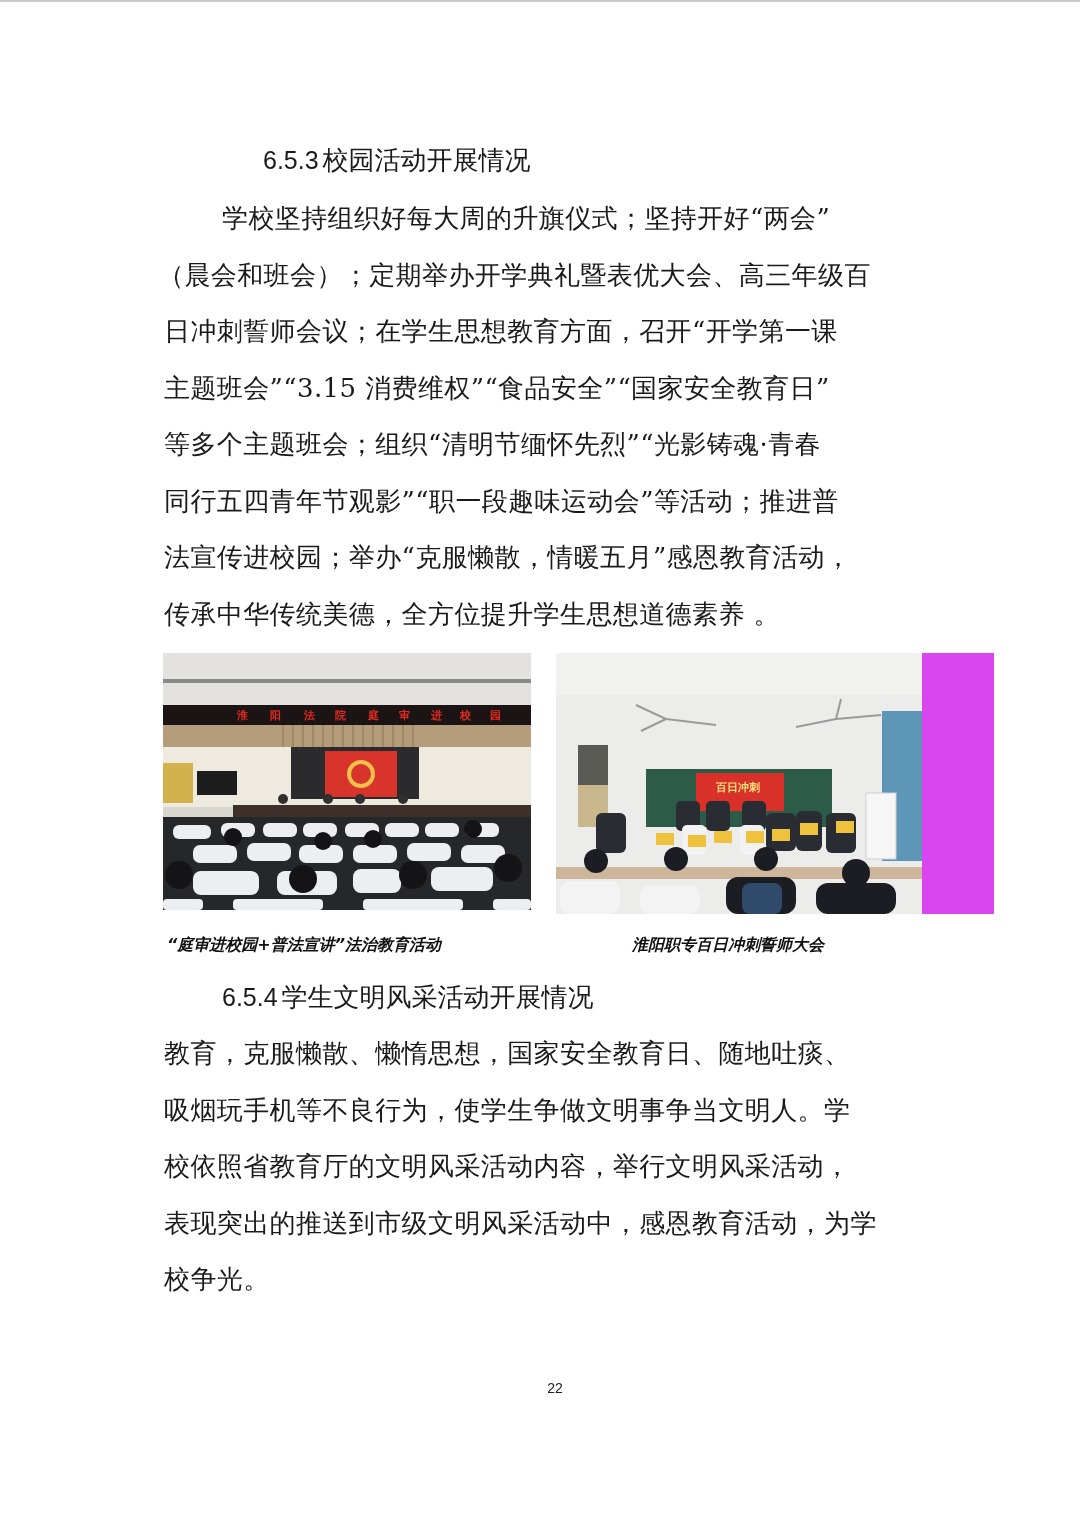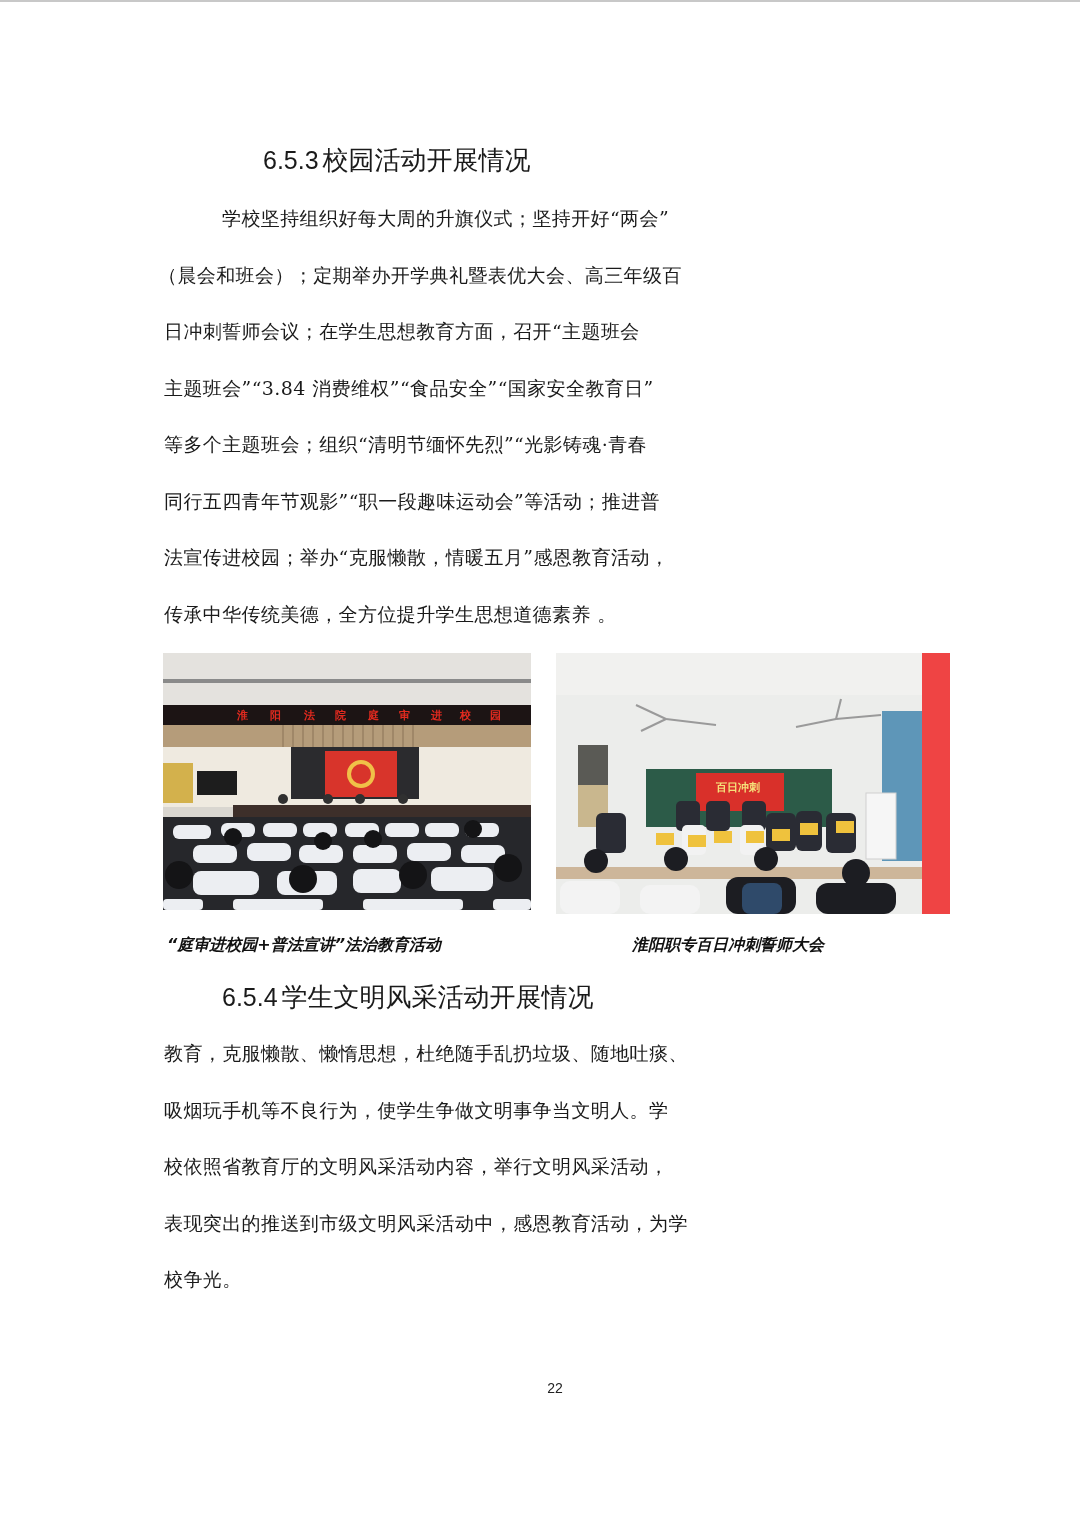--- a/index.html
+++ b/index.html
@@ -26,21 +26,21 @@
     }
     .heading .num {
       font-family: "Liberation Sans", "DejaVu Sans", sans-serif;
       font-size: 25px;
       margin-right: 4px;
     }
     .para {
       position: absolute;
       left: 164px;
       width: 760px;
-      font-size: 19px;
+      font-size: 26px;
       line-height: 56.5px;
       letter-spacing: 0.4px;
       color: #1a1a1a;
     }
     .para .line {
       display: block;
       white-space: nowrap;
       height: 56.5px;
     }
     .para .line.indent { padding-left: 58px; }
@@ -74,22 +74,22 @@
 
 <div class="top-rule"></div>
 
 <div class="heading" style="top:143px;margin-left:41px;">
   <span class="num">6.5.3</span><span>校园活动开展情况</span>
 </div>
 
 <div class="para" style="top:190px;">
   <span class="line indent">学校坚持组织好每大周的升旗仪式；坚持开好“两会”</span>
   <span class="line" style="margin-left:-6px;">（晨会和班会）；定期举办开学典礼暨表优大会、高三年级百</span>
-  <span class="line">日冲刺誓师会议；在学生思想教育方面，召开“主题班会</span>
-  <span class="line">主题班会”“3.84 消费维权”“食品安全”“国家安全教育日”</span>
+  <span class="line">日冲刺誓师会议；在学生思想教育方面，召开“开学第一课</span>
+  <span class="line">主题班会”“3.15 消费维权”“食品安全”“国家安全教育日”</span>
   <span class="line">等多个主题班会；组织“清明节缅怀先烈”“光影铸魂·青春</span>
   <span class="line">同行五四青年节观影”“职一段趣味运动会”等活动；推进普</span>
   <span class="line">法宣传进校园；举办“克服懒散，情暖五月”感恩教育活动，</span>
   <span class="line">传承中华传统美德，全方位提升学生思想道德素养 。</span>
 </div>
 
 <div class="photo" style="left:163px; top:653px; width:368px; height:257px; background:#d9d6d0;">
   <svg width="368" height="257" viewBox="0 0 368 257">
 
     <rect x="0" y="0" width="368" height="52" fill="#e4e2de"></rect>
@@ -173,21 +173,21 @@
         <circle cx="210" cy="186" r="9"></circle>
       <circle cx="310" cy="176" r="9"></circle>
         <circle cx="16" cy="222" r="14"></circle>
         <circle cx="140" cy="226" r="14"></circle>
       <circle cx="250" cy="222" r="14"></circle>
         <circle cx="345" cy="215" r="14"></circle>
     </g>
   </svg>
 </div>
 
-<div class="photo" style="left:556px; top:653px; width:394px; height:261px; background:#ef4444;">
+<div class="photo" style="left:556px; top:653px; width:438px; height:261px; background:#d946ef;">
   <svg width="366" height="261" viewBox="0 0 366 261">
     <rect x="0" y="0" width="366" height="261" fill="#ecedeb"></rect>
     <rect x="0" y="0" width="366" height="42" fill="#f1f1ef"></rect>
 
     <g stroke="#9a9a9a" stroke-width="2">
       <line x1="80" y1="52" x2="110" y2="66"></line>
         <line x1="110" y1="66" x2="160" y2="72"></line>
         <line x1="110" y1="66" x2="85" y2="78"></line>
       <line x1="240" y1="74" x2="280" y2="66"></line>
         <line x1="280" y1="66" x2="325" y2="62"></line>
@@ -246,20 +246,20 @@
 </div>
 
 <div class="caption" style="left:167px; top:934px;">“庭审进校园+普法宣讲”法治教育活动</div>
 <div class="caption" style="left:607px; top:934px;margin-left:25px;">淮阳职专百日冲刺誓师大会</div>
 
 <div class="heading" style="top:980px;">
   <span class="num">6.5.4</span><span>学生文明风采活动开展情况</span>
 </div>
 
 <div class="para" style="top:1025px;">
-  <span class="line">教育，克服懒散、懒惰思想，杜绝随手乱扔垃圾、随地吐痰、</span>
+  <span class="line">教育，克服懒散、懒惰思想，国家安全教育日、随地吐痰、</span>
   <span class="line">吸烟玩手机等不良行为，使学生争做文明事争当文明人。学</span>
   <span class="line">校依照省教育厅的文明风采活动内容，举行文明风采活动，</span>
   <span class="line">表现突出的推送到市级文明风采活动中，感恩教育活动，为学</span>
   <span class="line">校争光。</span>
 </div>
 
 <div class="page-number">22</div>
 
 </body></html>

